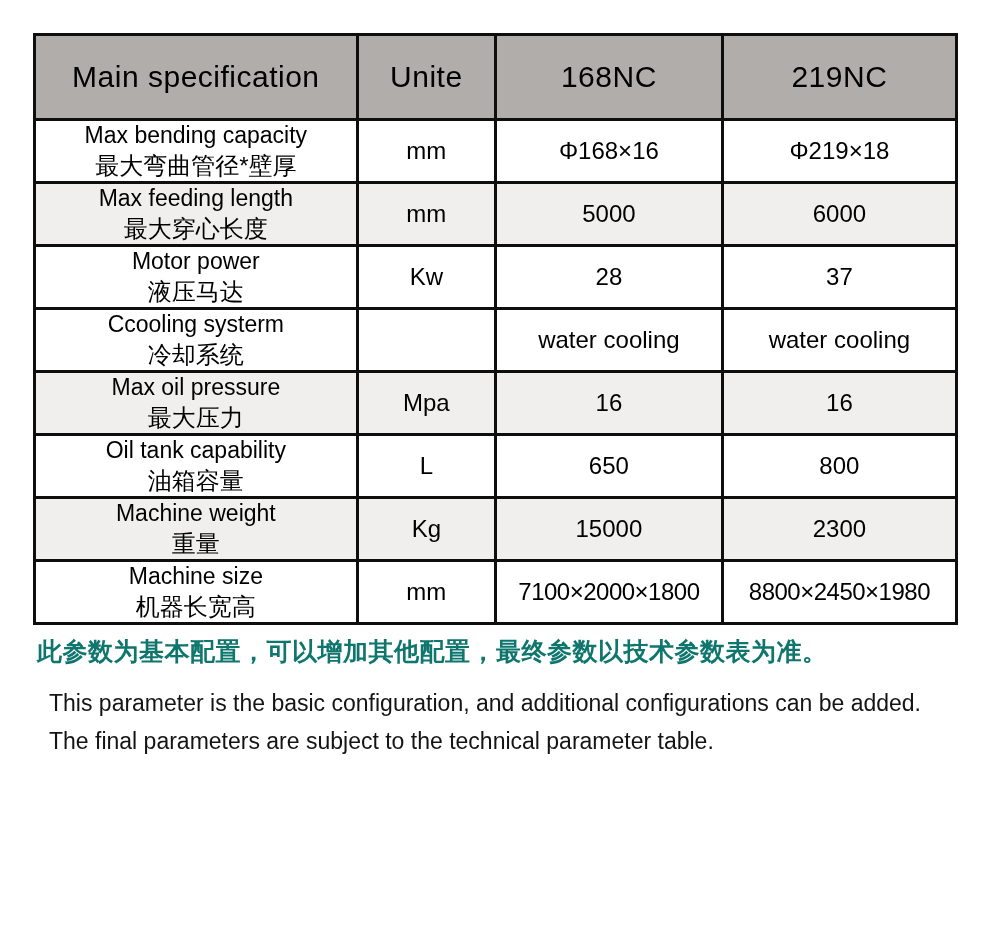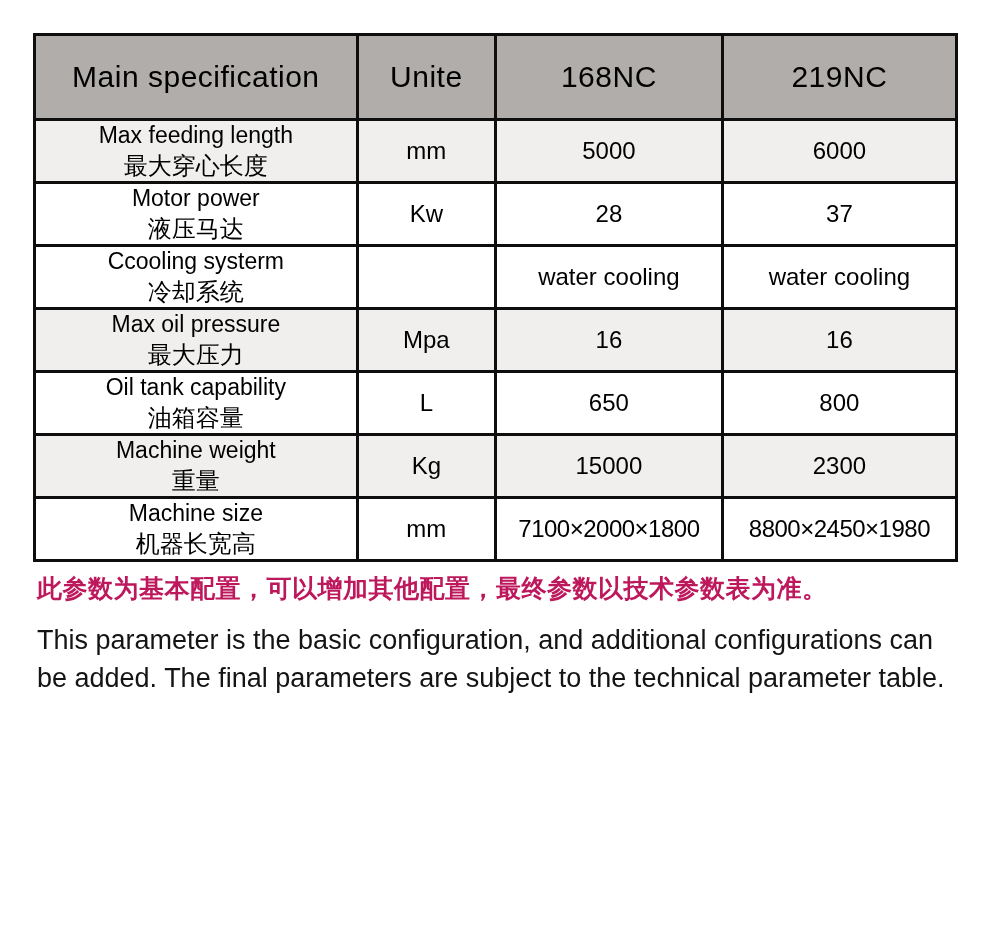--- a/index.html
+++ b/index.html
@@ -57,26 +57,26 @@
     line-height: 31px;
   }
   td.size-cell {
     font-size: 23px;
     letter-spacing: -0.5px;
   }
   .footer-zh {
     margin: 10px 0 0 4px;
     font-size: 25px;
     font-weight: 600;
-    color: #be185d;
+    color: #0f766e;
     letter-spacing: 0.5px;
   }
   .footer-en {
-    margin: 16px 0 0 4px;
-    font-size: 27px;
+    margin: 16px 0 0 16px;
+    font-size: 23px;
     line-height: 38px;
     color: #141414;
     max-width: 930px;
   }
 </style>
 </head>
 <body>
 
 <div class="page">
 
@@ -89,20 +89,29 @@
     </colgroup>
     <thead>
       <tr>
         <th>Main specification</th>
         <th>Unite</th>
         <th>168NC</th>
         <th>219NC</th>
       </tr>
     </thead>
     <tbody>
+      <tr>
+        <td class="label-cell">
+          <div class="en">Max bending capacity</div>
+          <div class="zh">最大弯曲管径*壁厚</div>
+        </td>
+        <td>mm</td>
+        <td>Φ168×16</td>
+        <td>Φ219×18</td>
+      </tr>
       <tr class="shaded">
         <td class="label-cell">
           <div class="en">Max feeding length</div>
           <div class="zh">最大穿心长度</div>
         </td>
         <td>mm</td>
         <td>5000</td>
         <td>6000</td>
       </tr>
       <tr>

